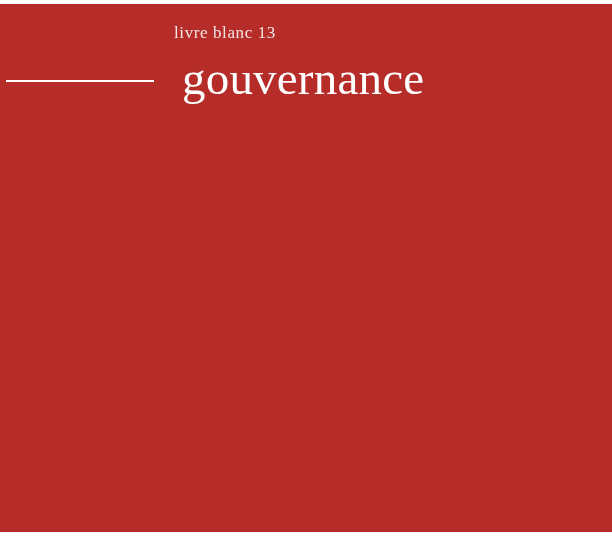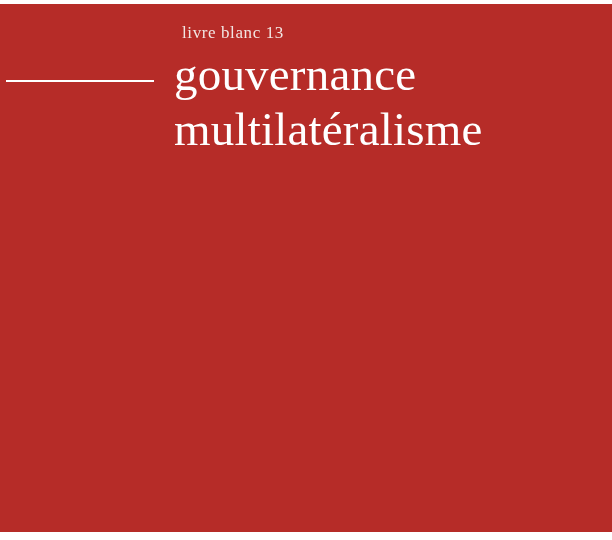--- a/index.html
+++ b/index.html
@@ -41,25 +41,25 @@
     left: 174px;
     top: 24px;
     width: 420px;
   }
   .kicker {
     color: #f2e6e3;
     font-family: "Liberation Serif", serif;
     font-size: 17px;
     letter-spacing: 0.6px;
     line-height: 1.1;
-    margin: 0 0 4px 8px;
+    margin: 0 0 4px 0;
     font-weight: normal;
   }
   .title {
-    margin: 0;
+    margin: 8px;
     color: #ffffff;
     font-family: "Liberation Serif", serif;
     font-weight: normal;
     font-size: 47px;
     line-height: 1.18;
     letter-spacing: 0.2px;
   }
   .title-line {
     display: block;
     white-space: nowrap;
@@ -68,16 +68,15 @@
 </head>
 <body>
 
 <div class="cover">
   <div class="cover-panel"></div>
   <div class="rule"></div>
   <div class="text-block">
     <p class="kicker">livre blanc 13</p>
     <h1 class="title">
       <span class="title-line">gouvernance</span>
-      <span class="title-line">multilatéralisme</span>
     </h1>
   </div>
 </div>
 
 </body></html>

